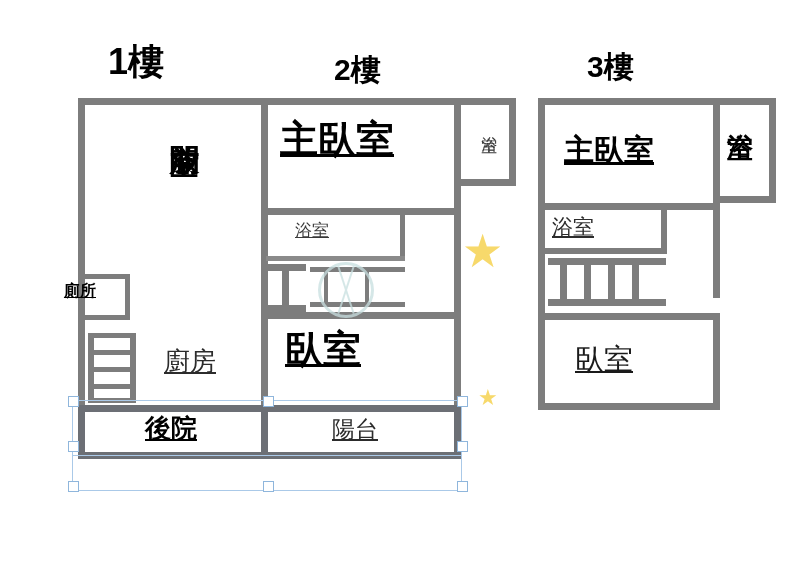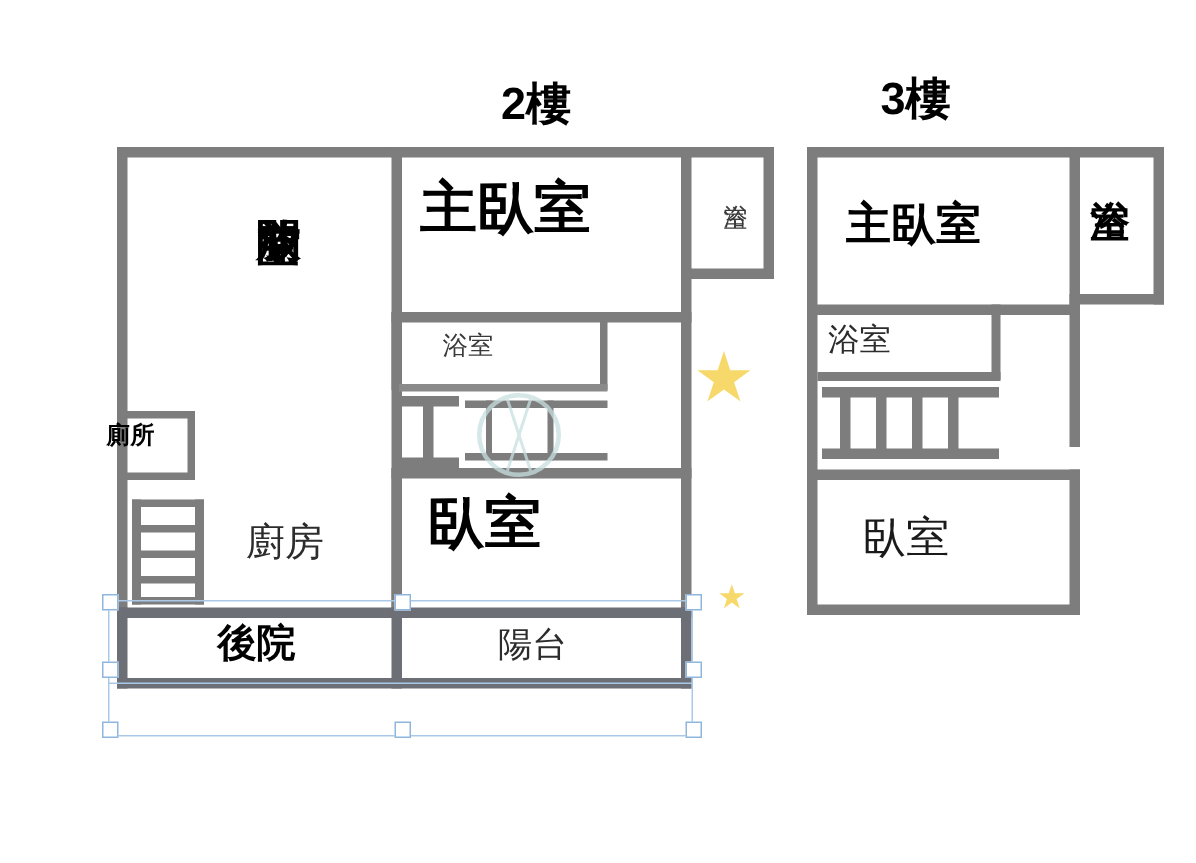--- a/index.html
+++ b/index.html
@@ -42,21 +42,22 @@
     position: absolute;
     background: #8a8a8a;
   }
 
   
   .room-label {
     position: absolute;
     color: #000000;
     line-height: 1.02;
     white-space: nowrap;
-    text-align: center;
+    text-align: left;
+    text-decoration: underline;
   }
   .lbl-xl { font-size: 38px; font-weight: bold; letter-spacing: 0px; }
   .lbl-lg { font-size: 30px; font-weight: bold; }
   .lbl-md { font-size: 26px; font-weight: normal; color: #2c2c2c; }
   .lbl-sm { font-size: 17px; font-weight: normal; color: #3a3a3a; }
   .lbl-vert {
     writing-mode: vertical-rl;
     text-orientation: upright;
   }
 
@@ -109,20 +110,21 @@
   .sel-line {
     position: absolute;
     background: #aac9e8;
   }
 </style>
 </head>
 <body>
 
 <div id="stage">
 
+  <div class="floor-title" style="left:108px; top:44px; font-size:36px;">1樓</div>
   <div class="floor-title" style="left:334px; top:55px; font-size:30px;">2樓</div>
   <div class="floor-title" style="left:587px; top:52px; font-size:30px;">3樓</div>
 
   <div>
 
     <div class="wall" style="left:78px;  top:98px;  width:190px; height:7px;"></div>
     <div class="wall" style="left:78px;  top:98px;  width:7px;   height:312px;"></div>
     <div class="wall" style="left:261px; top:98px;  width:7px;   height:312px;"></div>
 
     <div class="wall" style="left:78px;  top:274px; width:52px;  height:5px;"></div>

